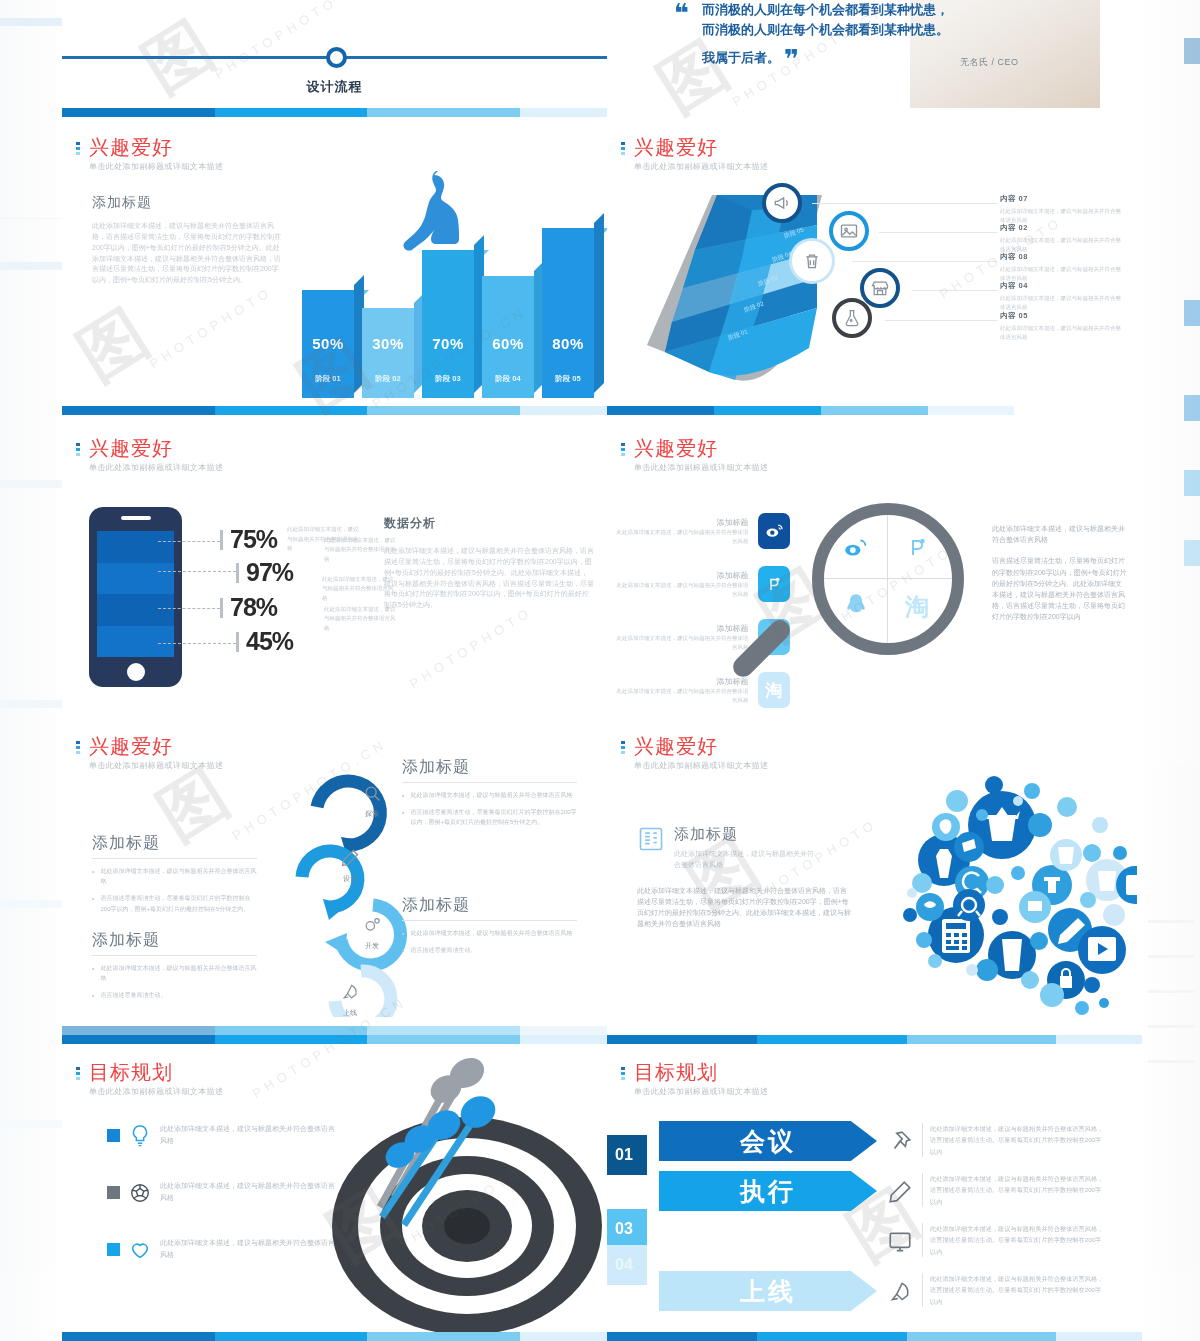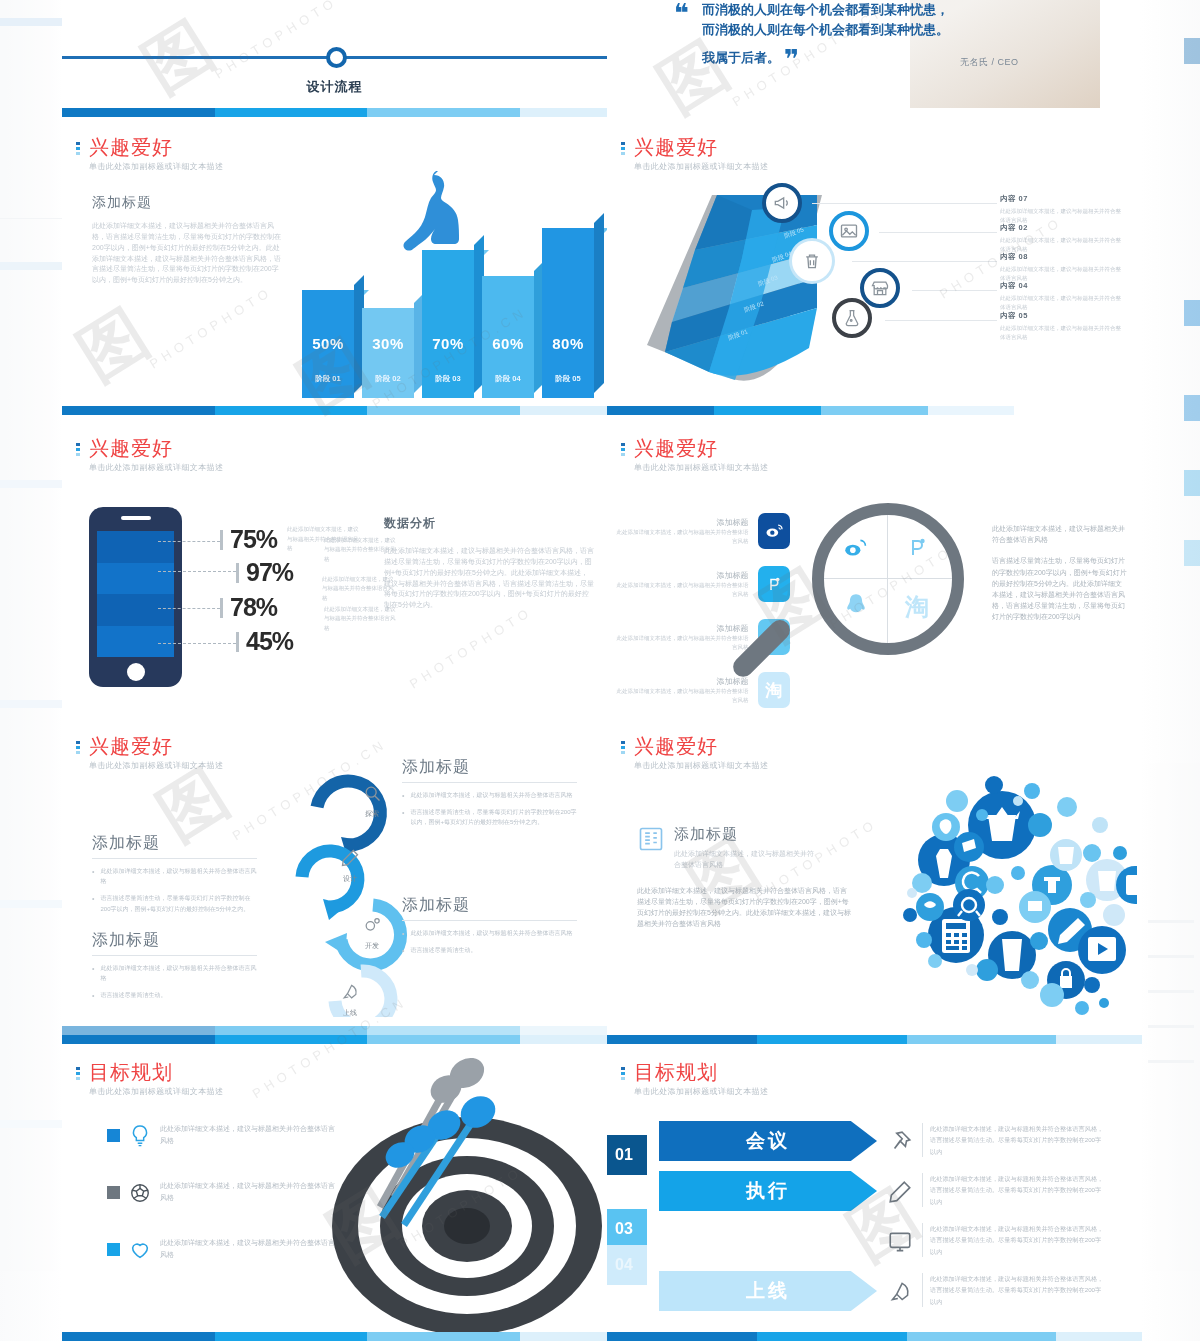--- a/index.html
+++ b/index.html
@@ -143,21 +143,21 @@
   .goal-row .tx { font-size:7px; color:#b3bbc3; line-height:1.75; }
 
   
   .arrow-step { position:absolute; height:40px; display:flex; align-items:center; }
   .arr-num { position:absolute; left:0; width:46px; height:40px; display:flex;
              align-items:center; justify-content:center; color:#fff;
              font-size:16px; font-weight:bold; }
   .arr-body{ position:absolute; left:52px; height:40px; width:218px;
              display:flex; align-items:center; justify-content:center;
              clip-path: polygon(0 0, 88% 0, 100% 50%, 88% 100%, 0 100%);
-             color:#fff; font-size:19px; font-weight:bold; letter-spacing:3px; }
+             color:#fff; font-size:25px; font-weight:bold; letter-spacing:3px; }
   .arr-ic  { position:absolute; left:280px; top:8px; width:26px; height:26px;}
   .arr-tx  { position:absolute; left:315px; top:2px; width:185px; font-size:6.2px;
              color:#b4bcc4; line-height:1.85; border-left:1px solid #dde2e7; padding-left:7px;}
 
   
   .wm { position:absolute; pointer-events:none; user-select:none; opacity:.13; }
   .wm-txt { font-size:13px; color:#6b6b6b; letter-spacing:5px; white-space:nowrap;}
   .wm-big { font-size:66px; color:#6b6b6b; font-weight:bold; font-family:"DejaVu Serif", serif;}
 </style>
 </head>

